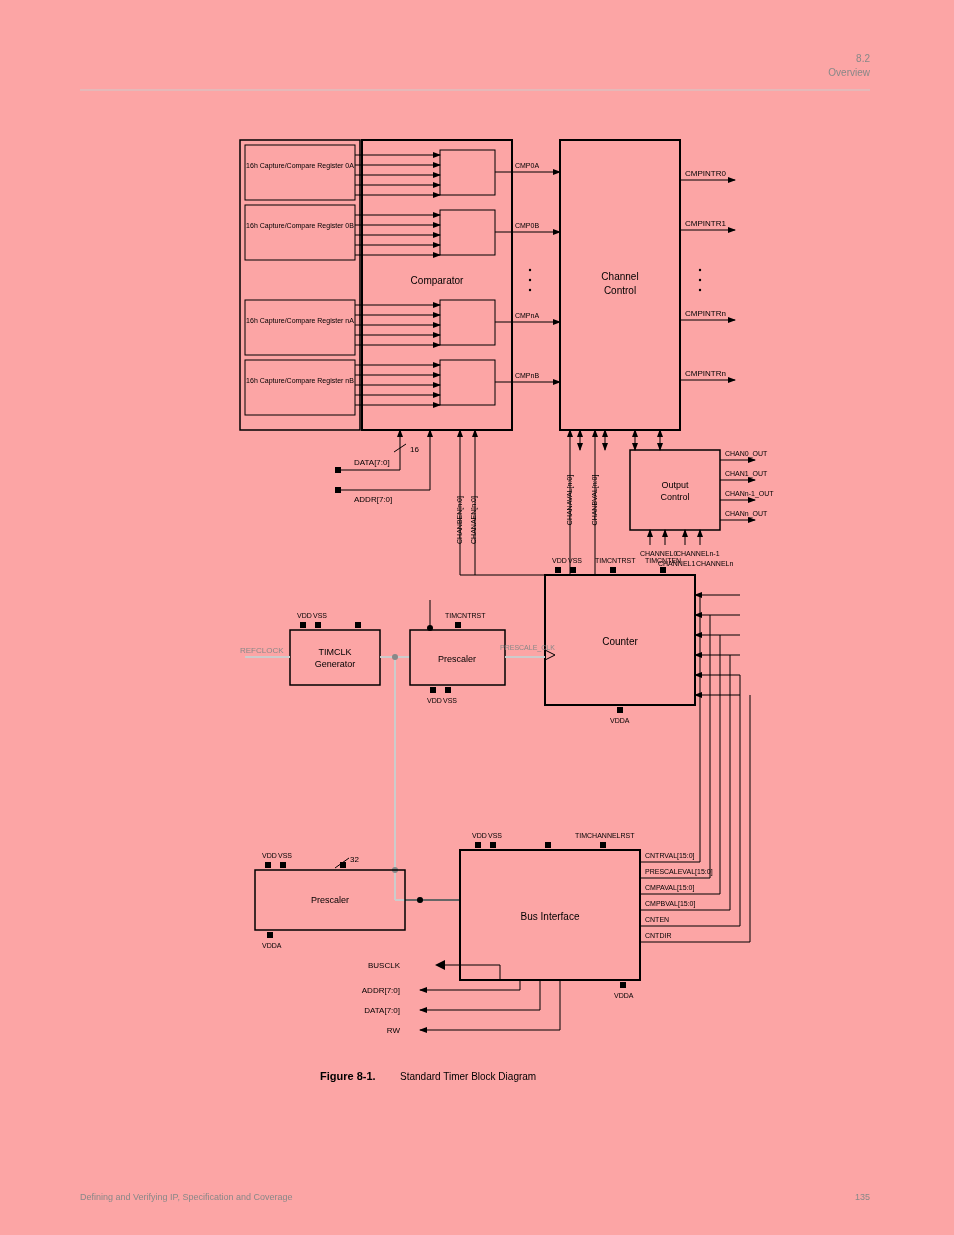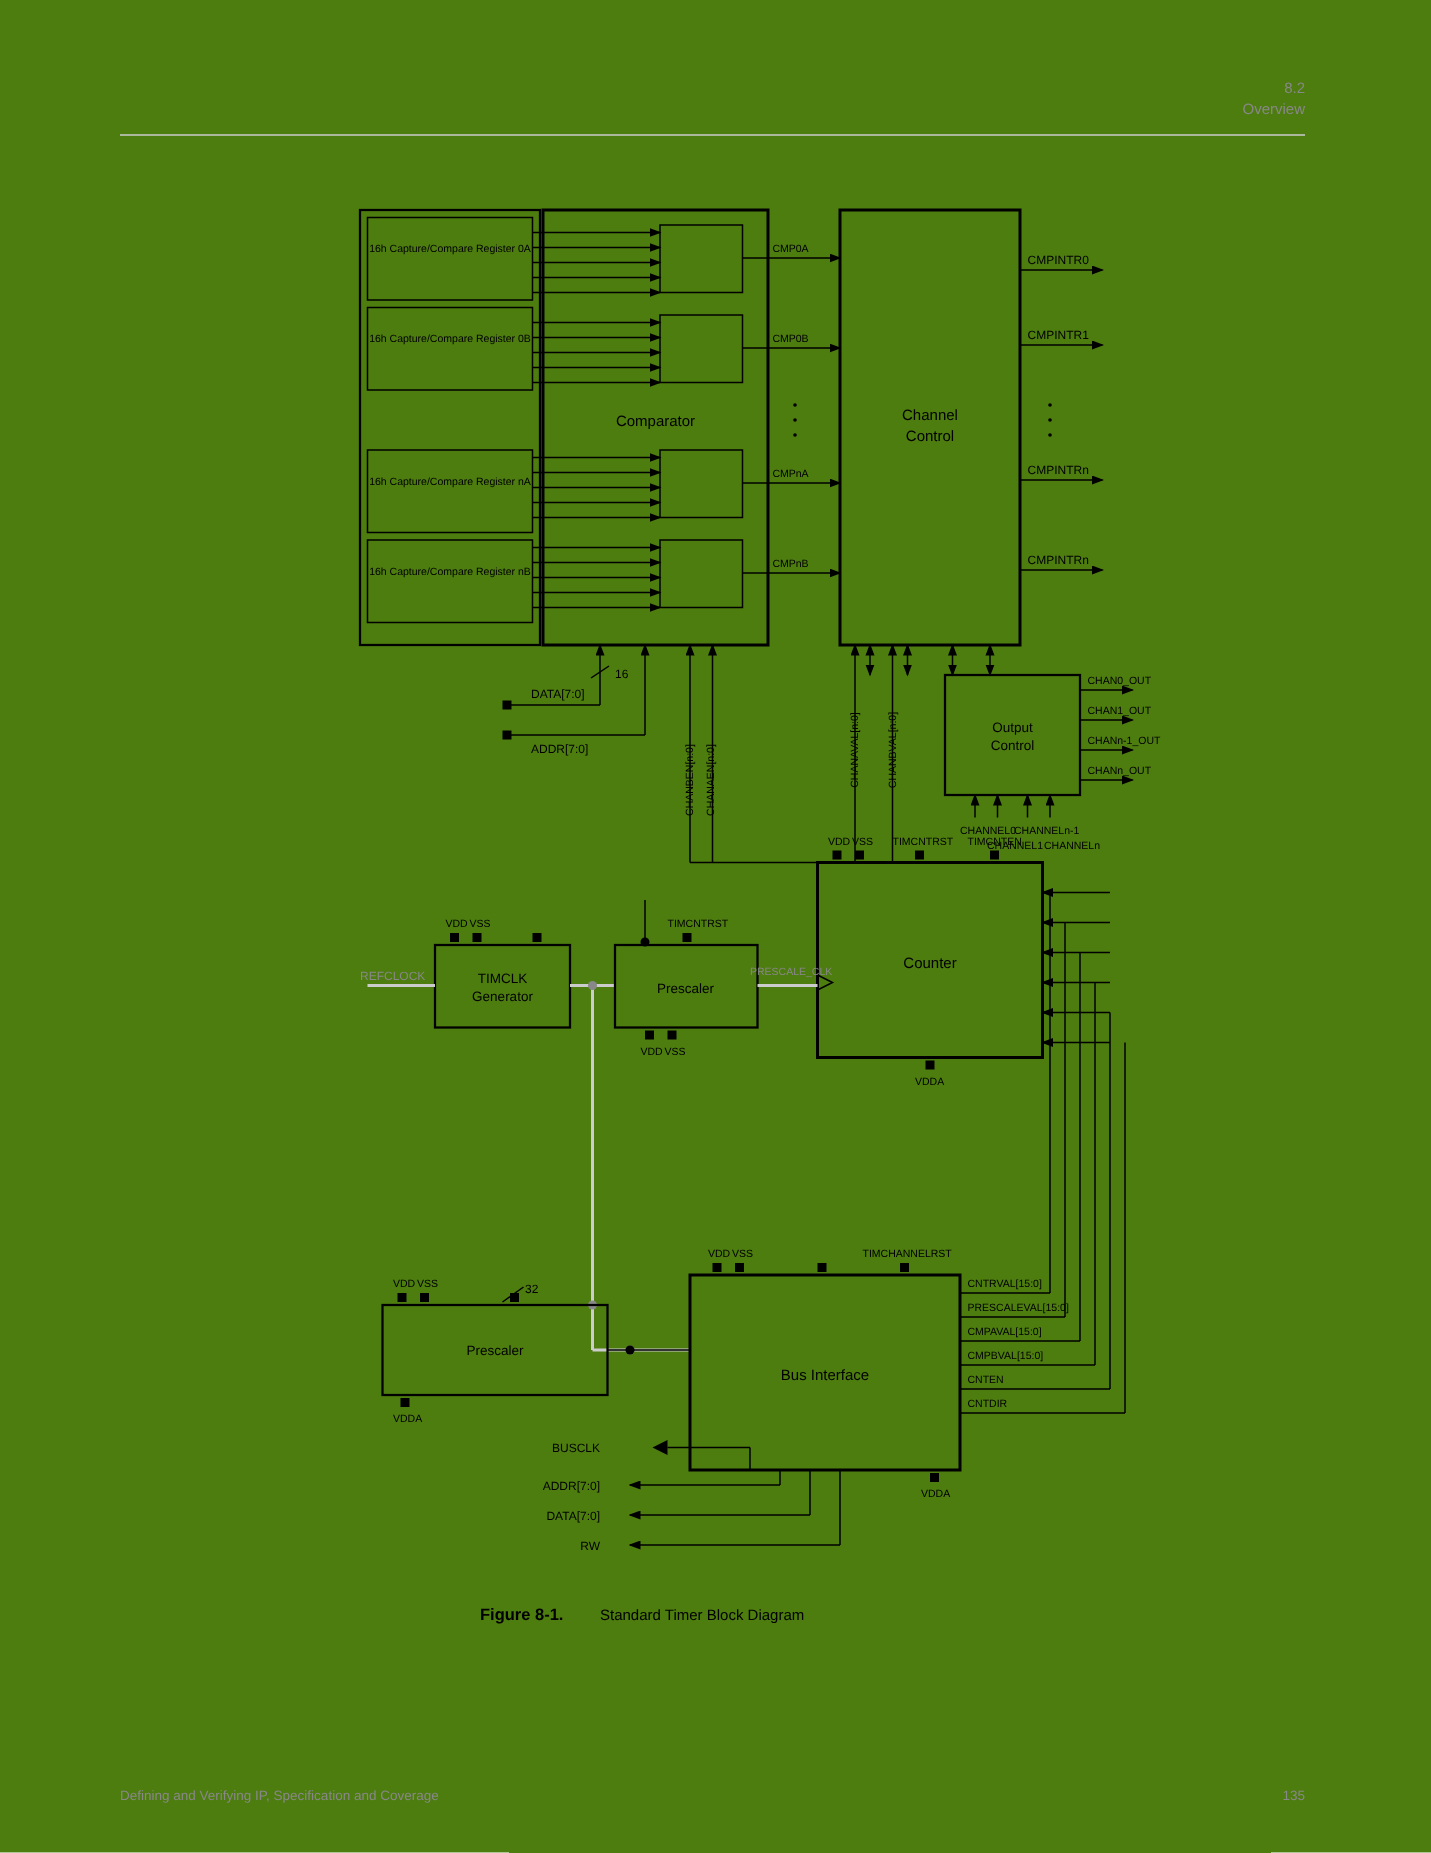--- a/index.html
+++ b/index.html
@@ -5,21 +5,21 @@
   html, body {
     margin: 0;
     padding: 0;
     background: #fff;
     font-family: Arial, Helvetica, sans-serif;
   }
   .page {
     width: 954px;
     height: 1235px;
     position: relative;
-    background: #4d7c0f;
+    background: #fca5a5;
   }
   svg { display: block; }
   text { font-family: Arial, Helvetica, sans-serif; }
   .lbl { font-size: 9px; }
   .lbl-sm { font-size: 8px; }
   .lbl-xs { font-size: 7px; }
   .lbl-lg { font-size: 10px; }
   .hdr { font-size: 10px; fill: #888; }
   .caption { font-size: 11px; font-weight: bold; }
 </style>

